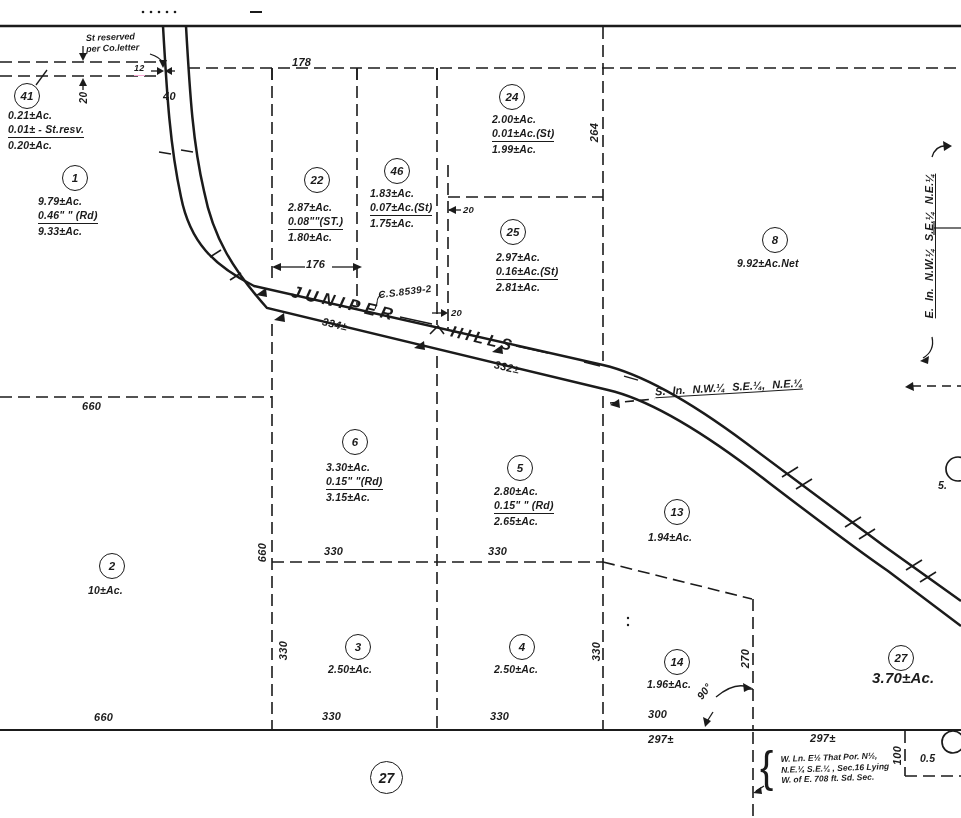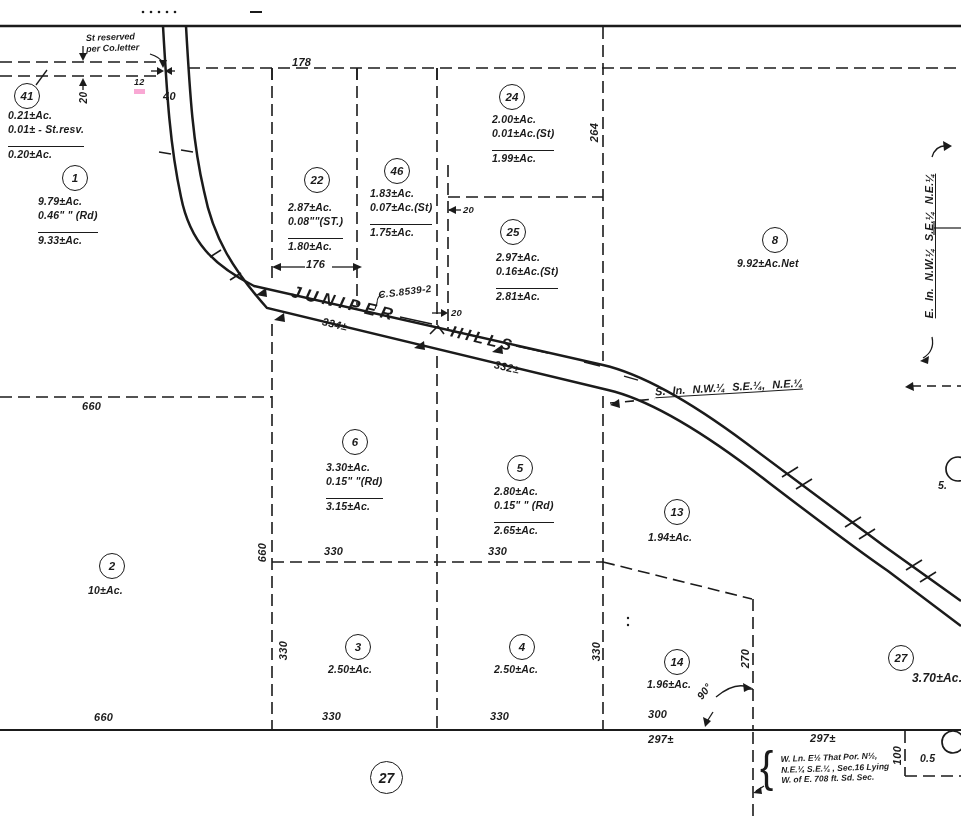--- a/index.html
+++ b/index.html
@@ -9,21 +9,21 @@
   .lbl{position:absolute;font-style:italic;font-weight:bold;font-size:11px;line-height:13px;
        white-space:nowrap;letter-spacing:.3px}
   .sm{font-size:9px}
   .v{transform:rotate(-90deg)}
   .pcircle{position:absolute;width:26px;height:26px;border:1.8px solid #1b1b1b;border-radius:50%;
        display:flex;align-items:center;justify-content:center;font-size:11.5px;font-style:italic;
        font-weight:bold;box-sizing:border-box;background:transparent}
   .pcircle.big{width:33px;height:33px;font-size:14px}
   .plabel{position:absolute;font-style:italic;font-weight:bold;font-size:10.5px;line-height:14px;
        white-space:nowrap;letter-spacing:.2px}
-  .plabel .ul{border-bottom:1.4px solid #1b1b1b;padding-bottom:10px;display:inline-block}
+  .plabel .ul{border-bottom:1.4px solid #1b1b1b;padding-bottom:1px;display:inline-block}
   .plabel div{display:block}
   .roadname{position:absolute;font-style:italic;font-weight:bold;font-size:17px;letter-spacing:5px;
        white-space:nowrap}
   .note{position:absolute;font-style:italic;font-weight:bold;font-size:8.5px;line-height:10.5px;
        white-space:nowrap}
   .sec{position:absolute;font-style:italic;font-weight:bold;font-size:11px;white-space:nowrap;
        text-decoration:underline;text-underline-offset:2px;word-spacing:4px}
   .brace{position:absolute;font-size:40px;font-weight:normal;transform:scaleY(1.1);font-style:normal}
 </style>
 </head>
@@ -259,21 +259,21 @@
   </div>
   <div class="plabel" style="left:328px;top:662px">
     <div>2.50±Ac.</div>
   </div>
   <div class="plabel" style="left:494px;top:662px">
     <div>2.50±Ac.</div>
   </div>
   <div class="plabel" style="left:647px;top:677px">
     <div>1.96±Ac.</div>
   </div>
-  <div class="plabel" style="left:912px;top:671px;font-size:12px">
+  <div class="plabel" style="left:872px;top:671px;font-size:15px">
     <div>3.70±Ac.</div>
   </div>
   <div class="plabel" style="left:938px;top:478px">
     <div>5.</div>
   </div>
   <div class="plabel" style="left:920px;top:751px">
     <div>0.5</div>
   </div>
 
   <div class="roadname" style="left:290px;top:294px;transform:rotate(13deg)">JUNIPER</div>
@@ -296,21 +296,21 @@
   <div class="lbl v" style="left:581px;top:645px;width:30px;text-align:center">330</div>
   <div class="lbl" style="left:648px;top:708px">300</div>
   <div class="lbl" style="left:648px;top:733px">297±</div>
   <div class="lbl" style="left:810px;top:732px">297±</div>
   <div class="lbl v" style="left:579px;top:126px;width:30px;text-align:center">264</div>
   <div class="lbl v" style="left:728px;top:652px;width:34px;text-align:center">270</div>
   <div class="lbl v" style="left:880px;top:749px;width:34px;text-align:center">100</div>
   <div class="lbl v sm" style="left:70px;top:91px;width:26px;text-align:center;font-size:10px">20</div>
   <div class="lbl sm" style="left:463px;top:203px;font-size:9.5px">20</div>
   <div class="lbl sm" style="left:451px;top:306px;font-size:9.5px">20</div>
-  <div class="lbl sm" style="left:134px;top:76px;border-bottom:5px solid #f9a8d4">12</div>
+  <div class="lbl sm" style="left:134px;top:62px;border-bottom:1px solid #f9a8d4">12</div>
   <div class="lbl" style="left:696px;top:685px;transform:rotate(-52deg);font-size:10.5px">90°</div>
 
   <div class="note" style="left:86px;top:32px;transform:rotate(-2deg);font-size:9px">
     <div>St reserved</div>
     <div>per Co.letter</div>
   </div>
 
   <div class="sec" style="left:655px;top:381px;transform:rotate(-3.4deg)">S. In. N.W.¼  S.E.¼, N.E.¼</div>
 
   <div class="sec" style="left:824px;top:240px;width:210px;text-align:center;transform:rotate(-90deg)">E. In. N.W.¼  S.E.¼  N.E.¼</div>

